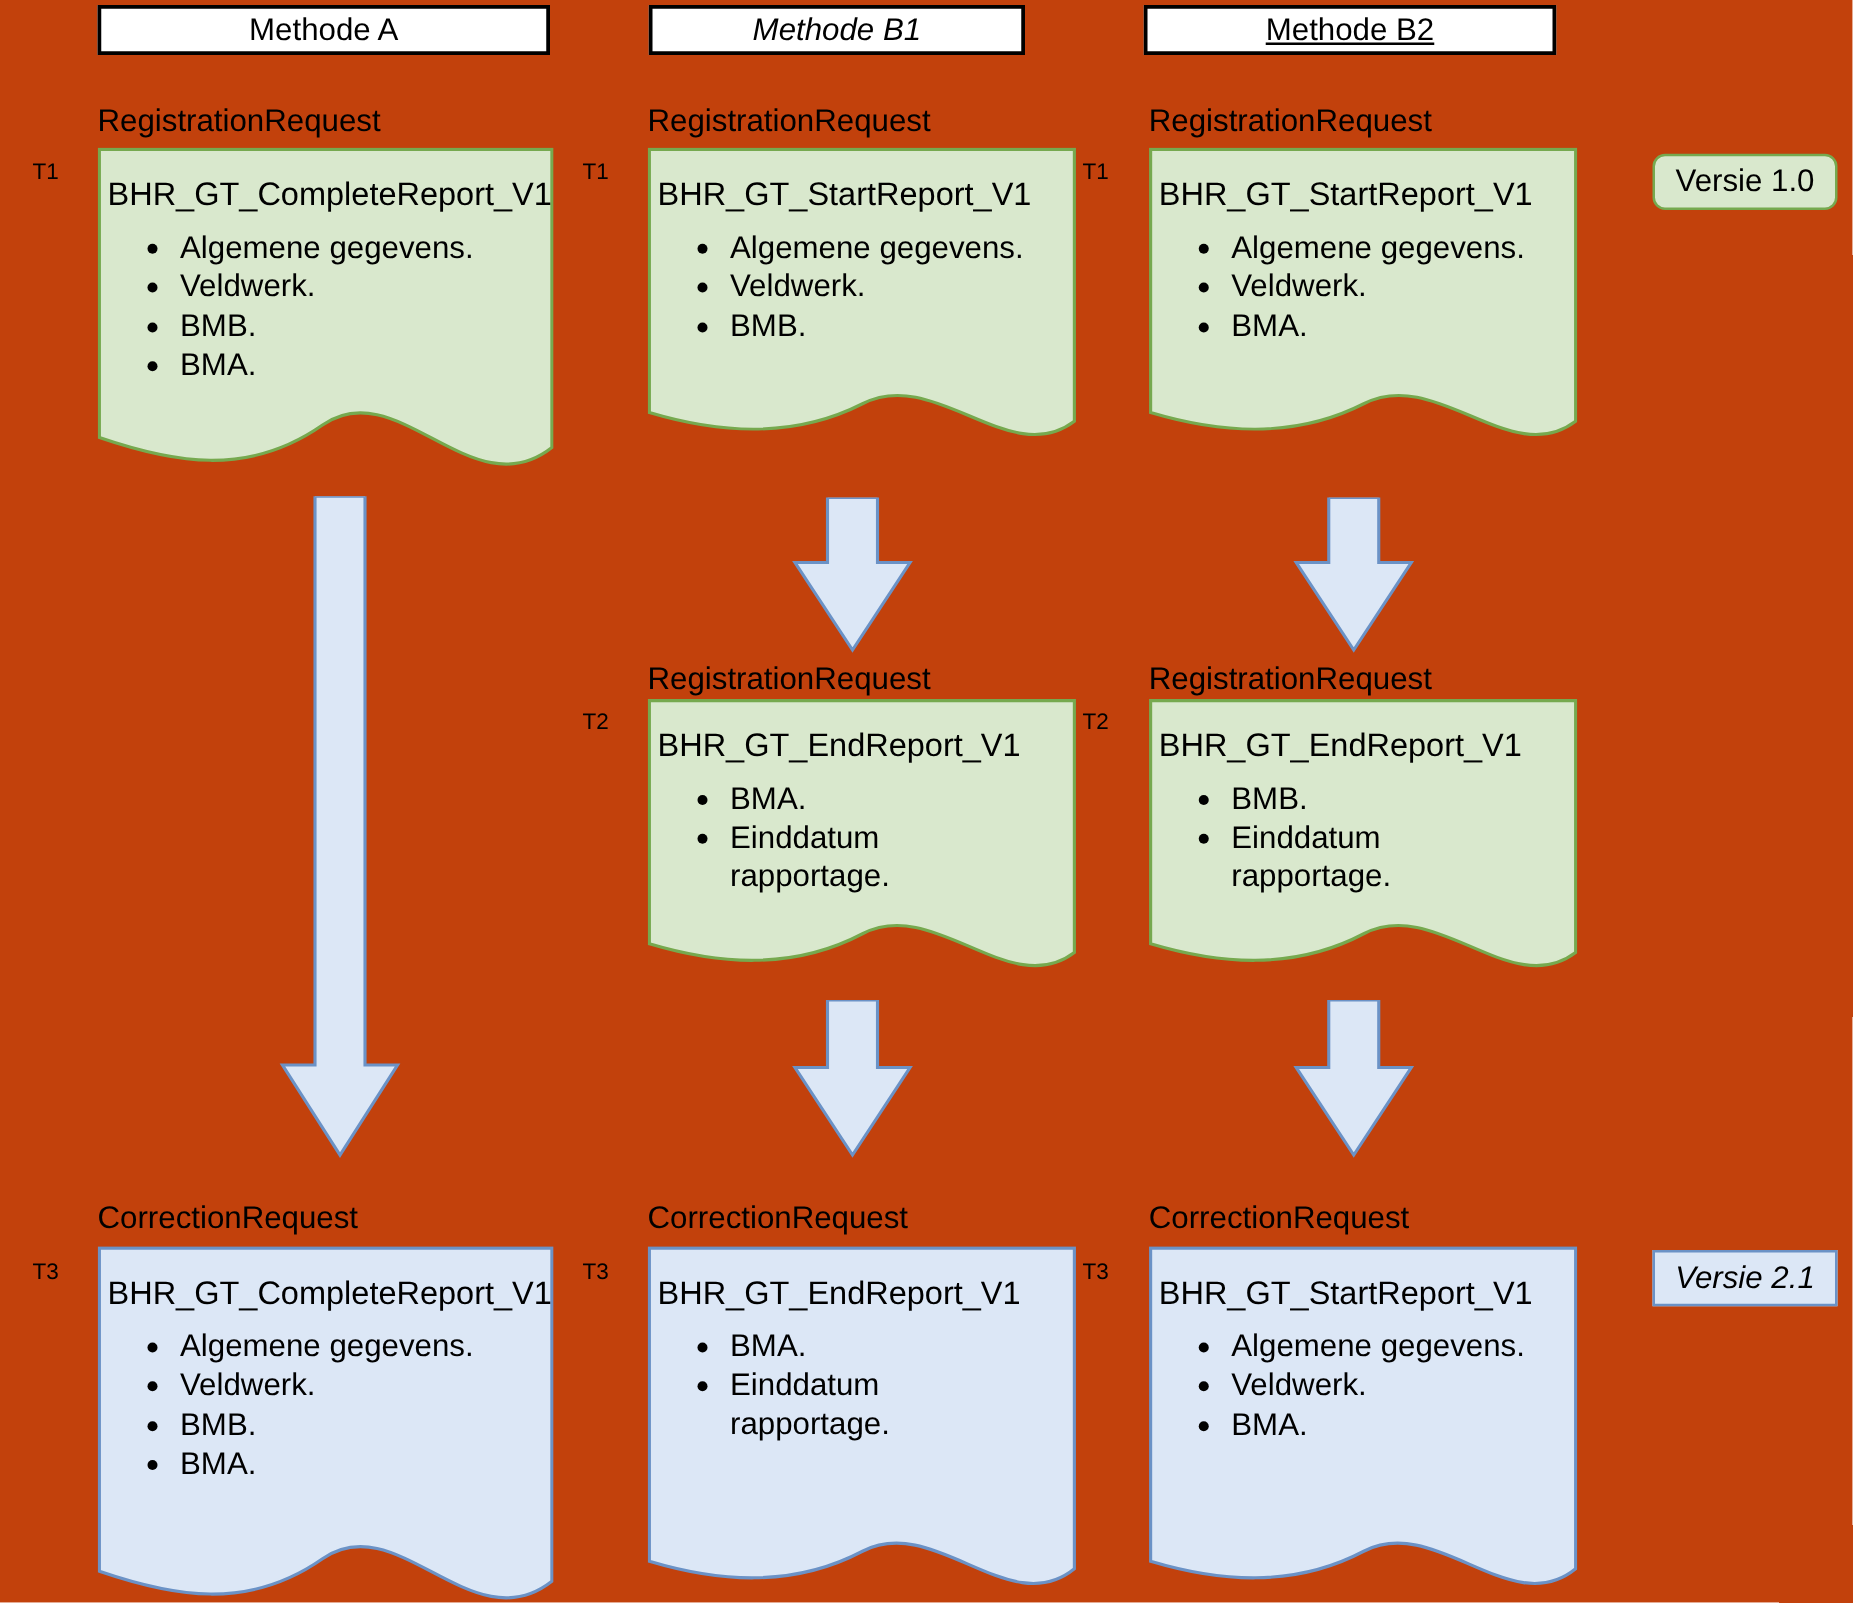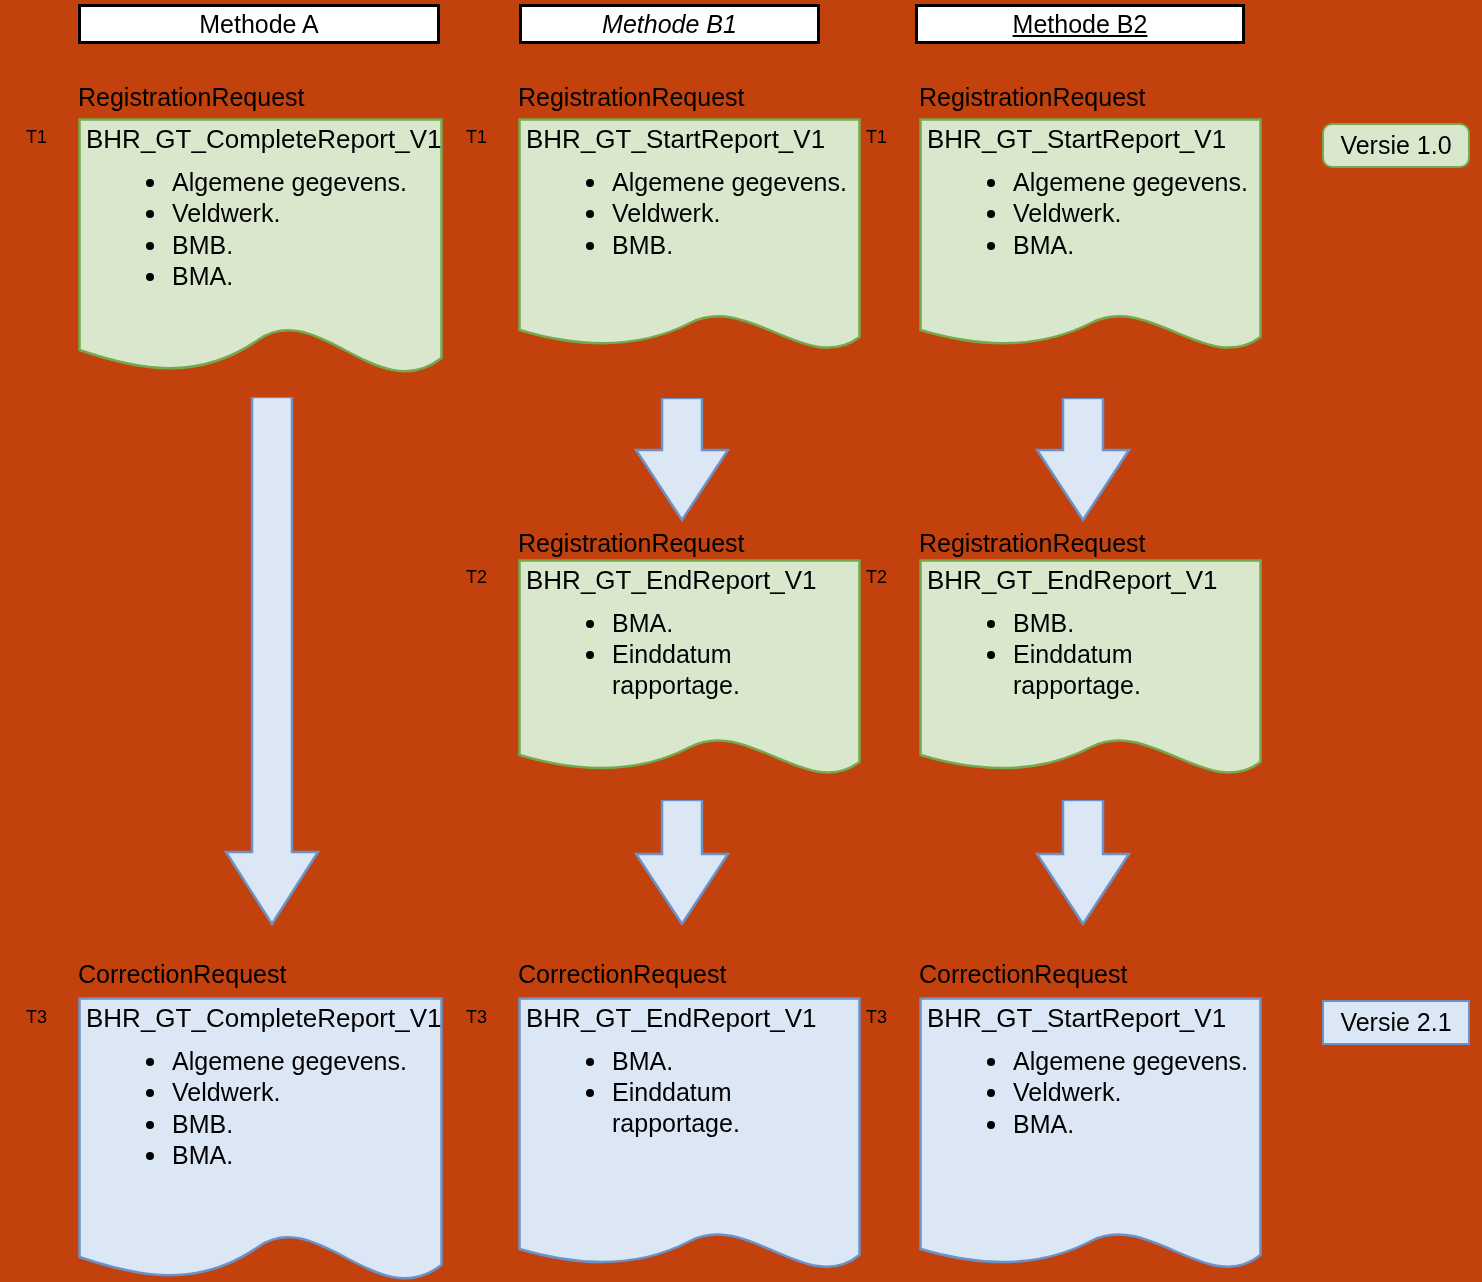--- a/index.html
+++ b/index.html
@@ -40,21 +40,21 @@
   }
   .doc svg {
     position: absolute;
     left: 0;
     top: 0;
     display: block;
   }
   .doc .doc-content {
     position: absolute;
     left: 0;
-    top: 0;
+    top: 16px;
     right: 0;
     box-sizing: border-box;
     padding: 6px 8px 0 8px;
   }
   .doc-title {
     font-size: 26px;
     line-height: 1.18;
     white-space: nowrap;
     color: #000000;
   }
@@ -62,21 +62,20 @@
     margin: 12px 0 0 0;
     padding: 0 0 0 58px;
     list-style: none;
   }
   .doc-list li {
     position: relative;
     font-size: 25px;
     line-height: 1.22;
     color: #000000;
     margin-bottom: 1px;
-    margin-left: 28px;
   }
   .doc-list li::before {
     content: "";
     position: absolute;
     left: -26px;
     top: 12px;
     width: 8px;
     height: 8px;
     border-radius: 50%;
     background: #000000;
@@ -119,20 +118,21 @@
     line-height: 1;
     color: #000000;
   }
   .version-green {
     background: #d9e8cd;
     border: 2px solid #76a94f;
   }
   .version-blue {
     background: #dce7f6;
     border: 2px solid #6b92c6;
+    font-style: italic;
   }
 </style>
 </head>
 <body>
 
 <div id="canvas">
 
   <div class="method-header" style="left:78px; top:4px; width:362px; height:40px;">
     <span>Methode A</span>
   </div>

